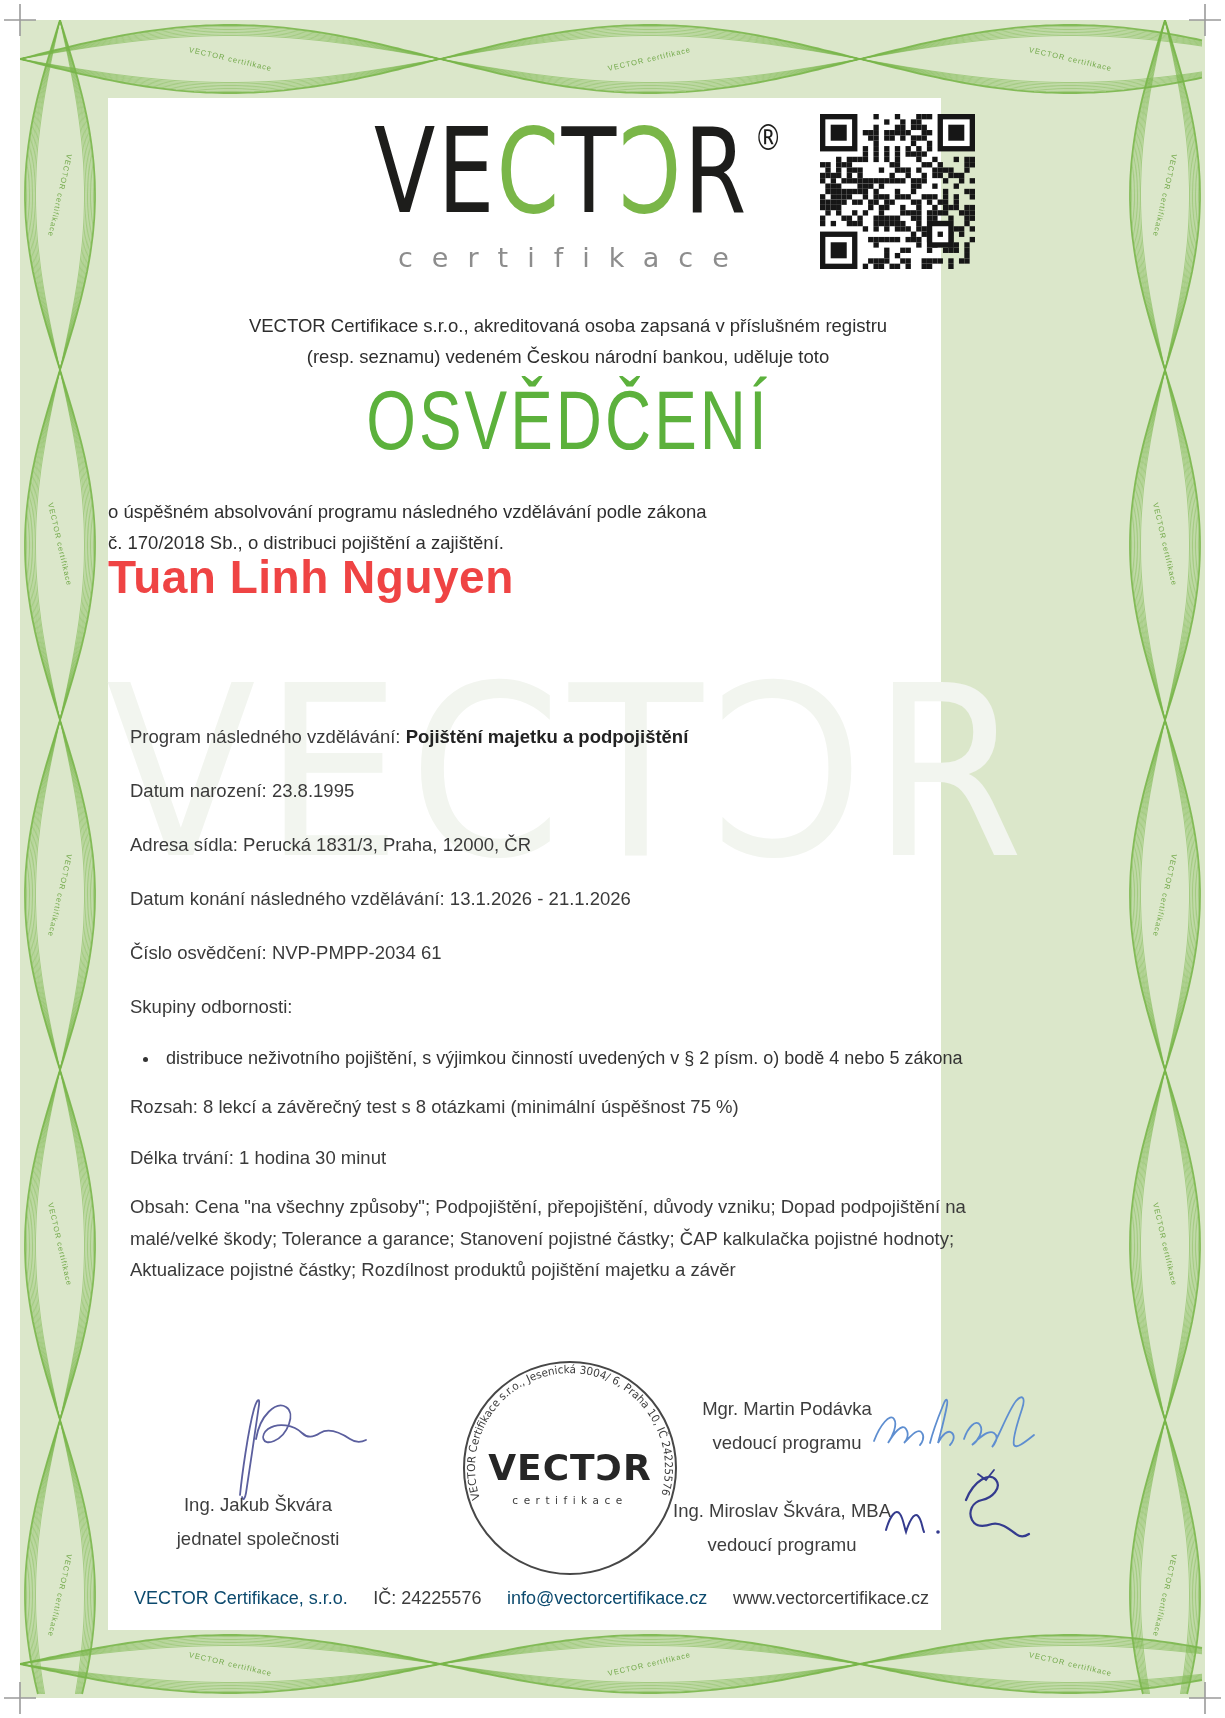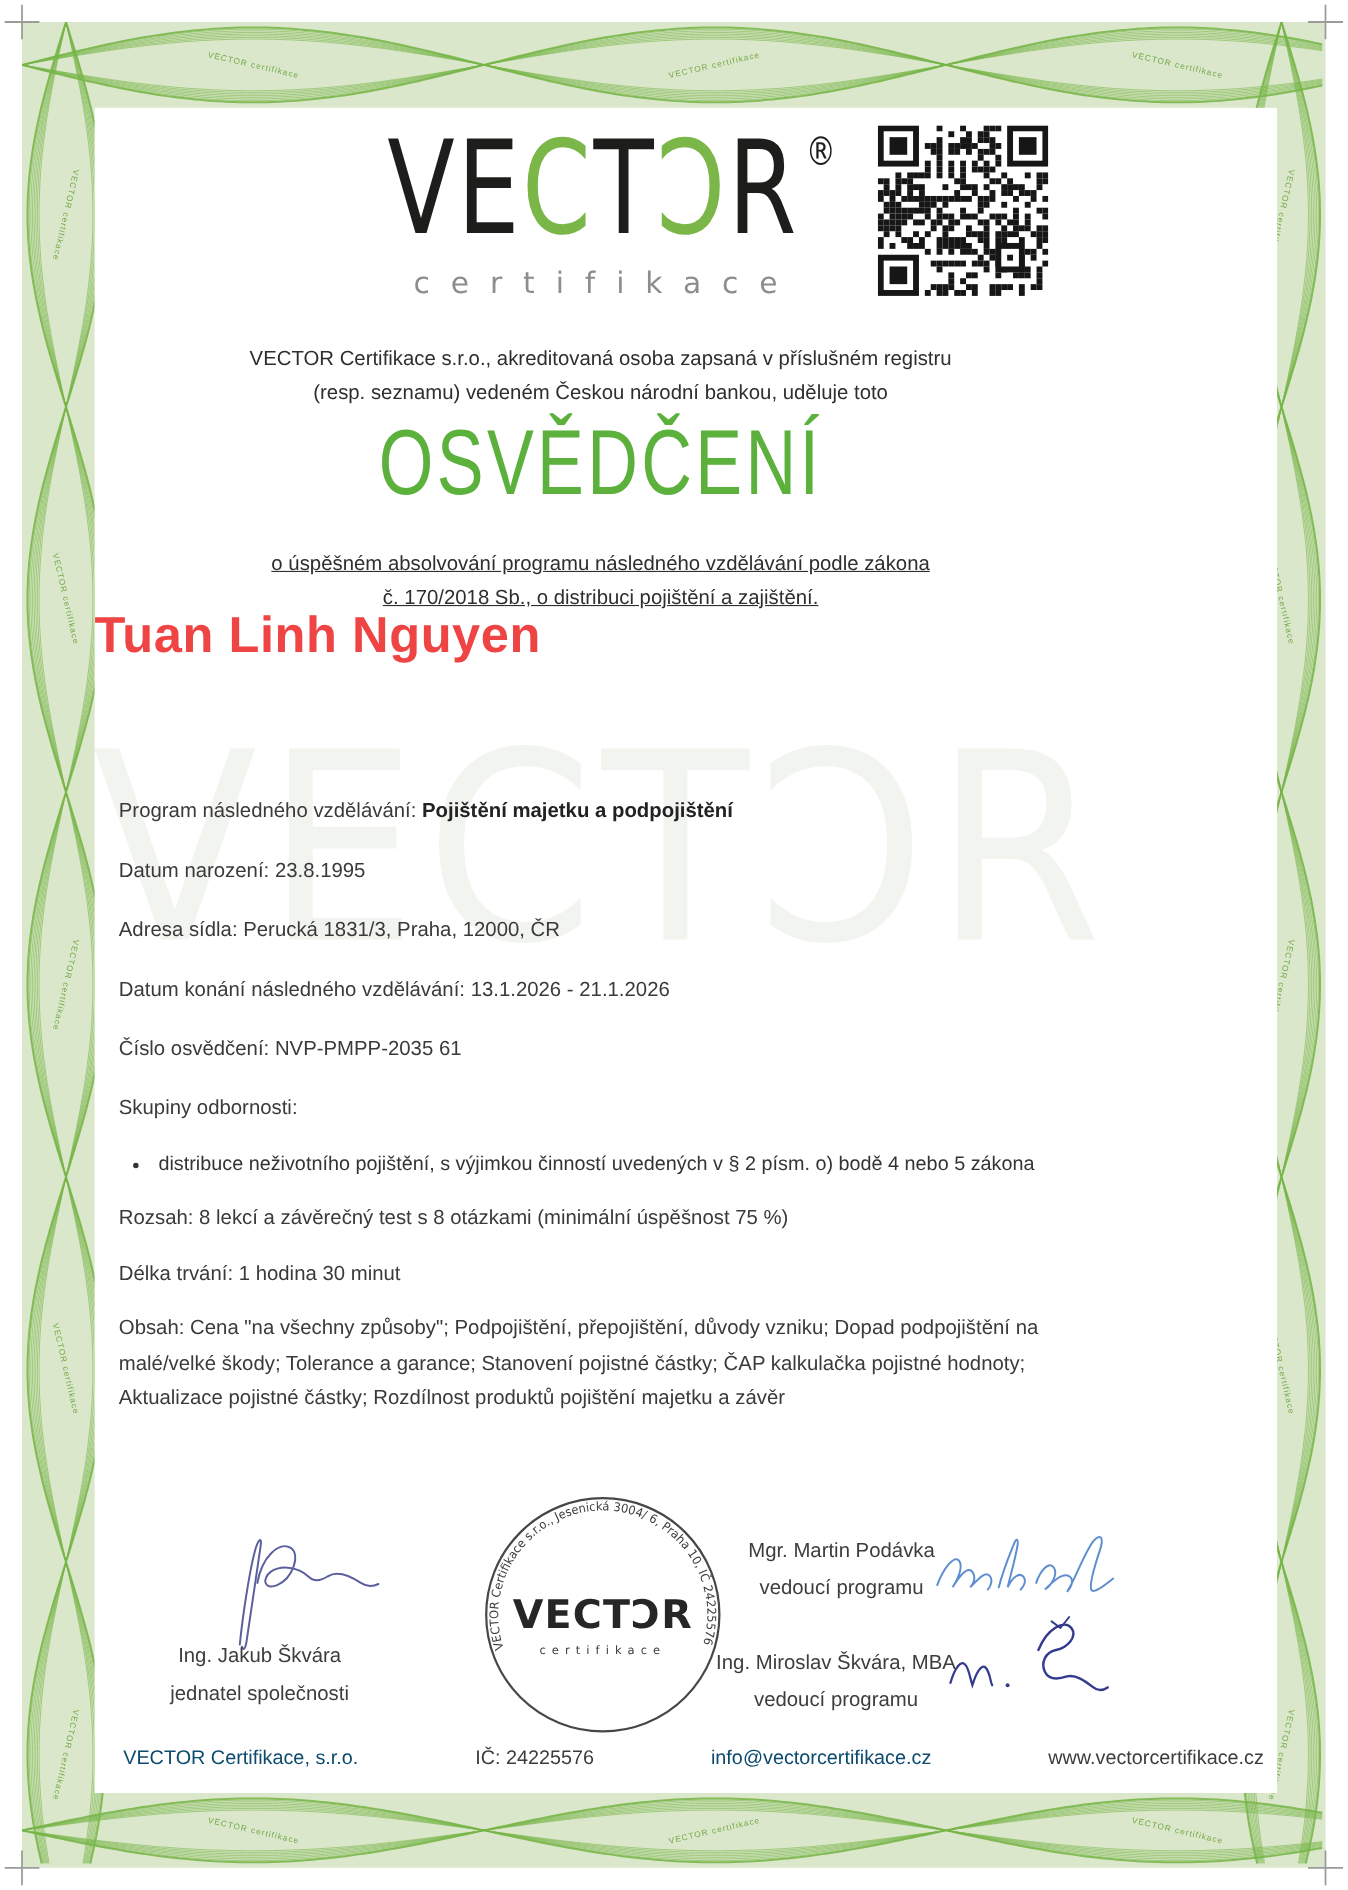--- a/index.html
+++ b/index.html
@@ -7,36 +7,36 @@
         font-family:"Liberation Sans","DejaVu Sans",sans-serif;color:#3a3a3a;}
   
   .frame{position:absolute;left:20px;top:20px;right:20px;bottom:20px;background:#dbe7ca;}
   .strip{position:absolute;display:block;}
   #strip-top{left:20px;top:20px;width:1185px;height:78px;}
   #strip-bottom{left:20px;top:1630px;width:1185px;height:68px;}
   #strip-left{left:100px;top:20px;width:1678px;height:80px;transform:rotate(90deg);transform-origin:0 0;}
   #strip-right{left:1205px;top:20px;width:1678px;height:80px;transform:rotate(90deg);transform-origin:0 0;}
   .crop{position:absolute;width:32px;height:32px;}
   
-  .page{position:absolute;left:86px;top:98px;width:1075px;height:1532px;background:#ffffff;}
+  .page{position:absolute;left:108px;top:98px;width:833px;height:1532px;background:#ffffff;}
   .page>*{position:absolute;}
   
   .logo{left:266px;top:14px;}
   .logo-word{font-family:"DejaVu Sans",sans-serif;font-size:118px;font-weight:500;letter-spacing:3px;
              line-height:1;white-space:nowrap;transform:scaleX(.76);transform-origin:0 50%;color:#1d1d1b;}
   .lg{color:#7ab648;}
   .lb{color:#1d1d1b;}
   .reg{font-size:36px;position:relative;top:-62px;left:8px;color:#1d1d1b;}
   .logo-sub{font-family:"DejaVu Sans",sans-serif;font-size:27px;letter-spacing:19px;color:#8d8d8d;margin:12px 0 0 24px;}
   .qr{left:712px;top:16px;width:155px;height:155px;}
   
   .intro{left:0;top:212px;width:920px;text-align:center;font-size:18.5px;line-height:31px;color:#2e2e2e;}
   .title{left:0;top:276px;width:920px;text-align:center;font-size:84px;font-weight:400;letter-spacing:4px;
          color:#5cb13c;transform:scaleX(.76);transform-origin:center;line-height:1.1;}
-  .subtitle{left:0;top:398px;width:920px;text-align:center;font-size:18.5px;line-height:31px;color:#2e2e2e;text-decoration:underline;}
+  .subtitle{left:0;top:398px;width:920px;text-align:left;font-size:18.5px;line-height:31px;color:#2e2e2e;}
   .name{left:0;top:452px;width:920px;font-size:46px;font-weight:700;color:#ef4444;letter-spacing:.5px;}
   .watermark{left:-2px;top:556px;font-family:"DejaVu Sans",sans-serif;font-size:238px;font-weight:500;
              color:#f2f5ef;letter-spacing:8px;white-space:nowrap;transform:scaleX(.92);transform-origin:0 0;
              line-height:1;z-index:0;}
   
   .details{left:6px;top:604px;width:906px;z-index:1;}
   .details p{margin:16px;font-size:18.5px;line-height:38px;color:#3a3a3a;}
   .details p b{font-weight:700;color:#222;}
   .details ul{margin:12px 0 0 0;padding-left:46px;}
   .details li{font-size:18px;line-height:33px;color:#333;padding-left:6px;}
@@ -521,21 +521,21 @@
 
     <div class="name">Tuan Linh Nguyen</div>
 
     <div class="watermark">VECTƆR</div>
 
     <div class="details">
       <p><span>Program následného vzdělávání: </span><b>Pojištění majetku a podpojištění</b></p>
       <p>Datum narození: 23.8.1995</p>
       <p>Adresa sídla: Perucká 1831/3, Praha, 12000, ČR</p>
       <p>Datum konání následného vzdělávání: 13.1.2026 - 21.1.2026</p>
-      <p>Číslo osvědčení: NVP-PMPP-2035 61</p>
+      <p>Číslo osvědčení: NVP-PMPP-2034 61</p>
       <p>Skupiny odbornosti:</p>
       <ul>
         <li>distribuce neživotního pojištění, s výjimkou činností uvedených v § 2 písm. o) bodě 4 nebo 5 zákona</li>
       </ul>
       <p class="scope">Rozsah: 8 lekcí a závěrečný test s 8 otázkami (minimální úspěšnost 75 %)</p>
       <p class="duration">Délka trvání: 1 hodina 30 minut</p>
       <p class="content-par">Obsah: Cena "na všechny způsoby"; Podpojištění, přepojištění, důvody vzniku; Dopad podpojištění na malé/velké škody; Tolerance a garance; Stanovení pojistné částky; ČAP kalkulačka pojistné hodnoty; Aktualizace pojistné částky; Rozdílnost produktů pojištění majetku a závěr</p>
     </div>
 
     <svg id="sig-left-svg" class="sig-svg" viewBox="0 0 172 112" xmlns="http://www.w3.org/2000/svg">

